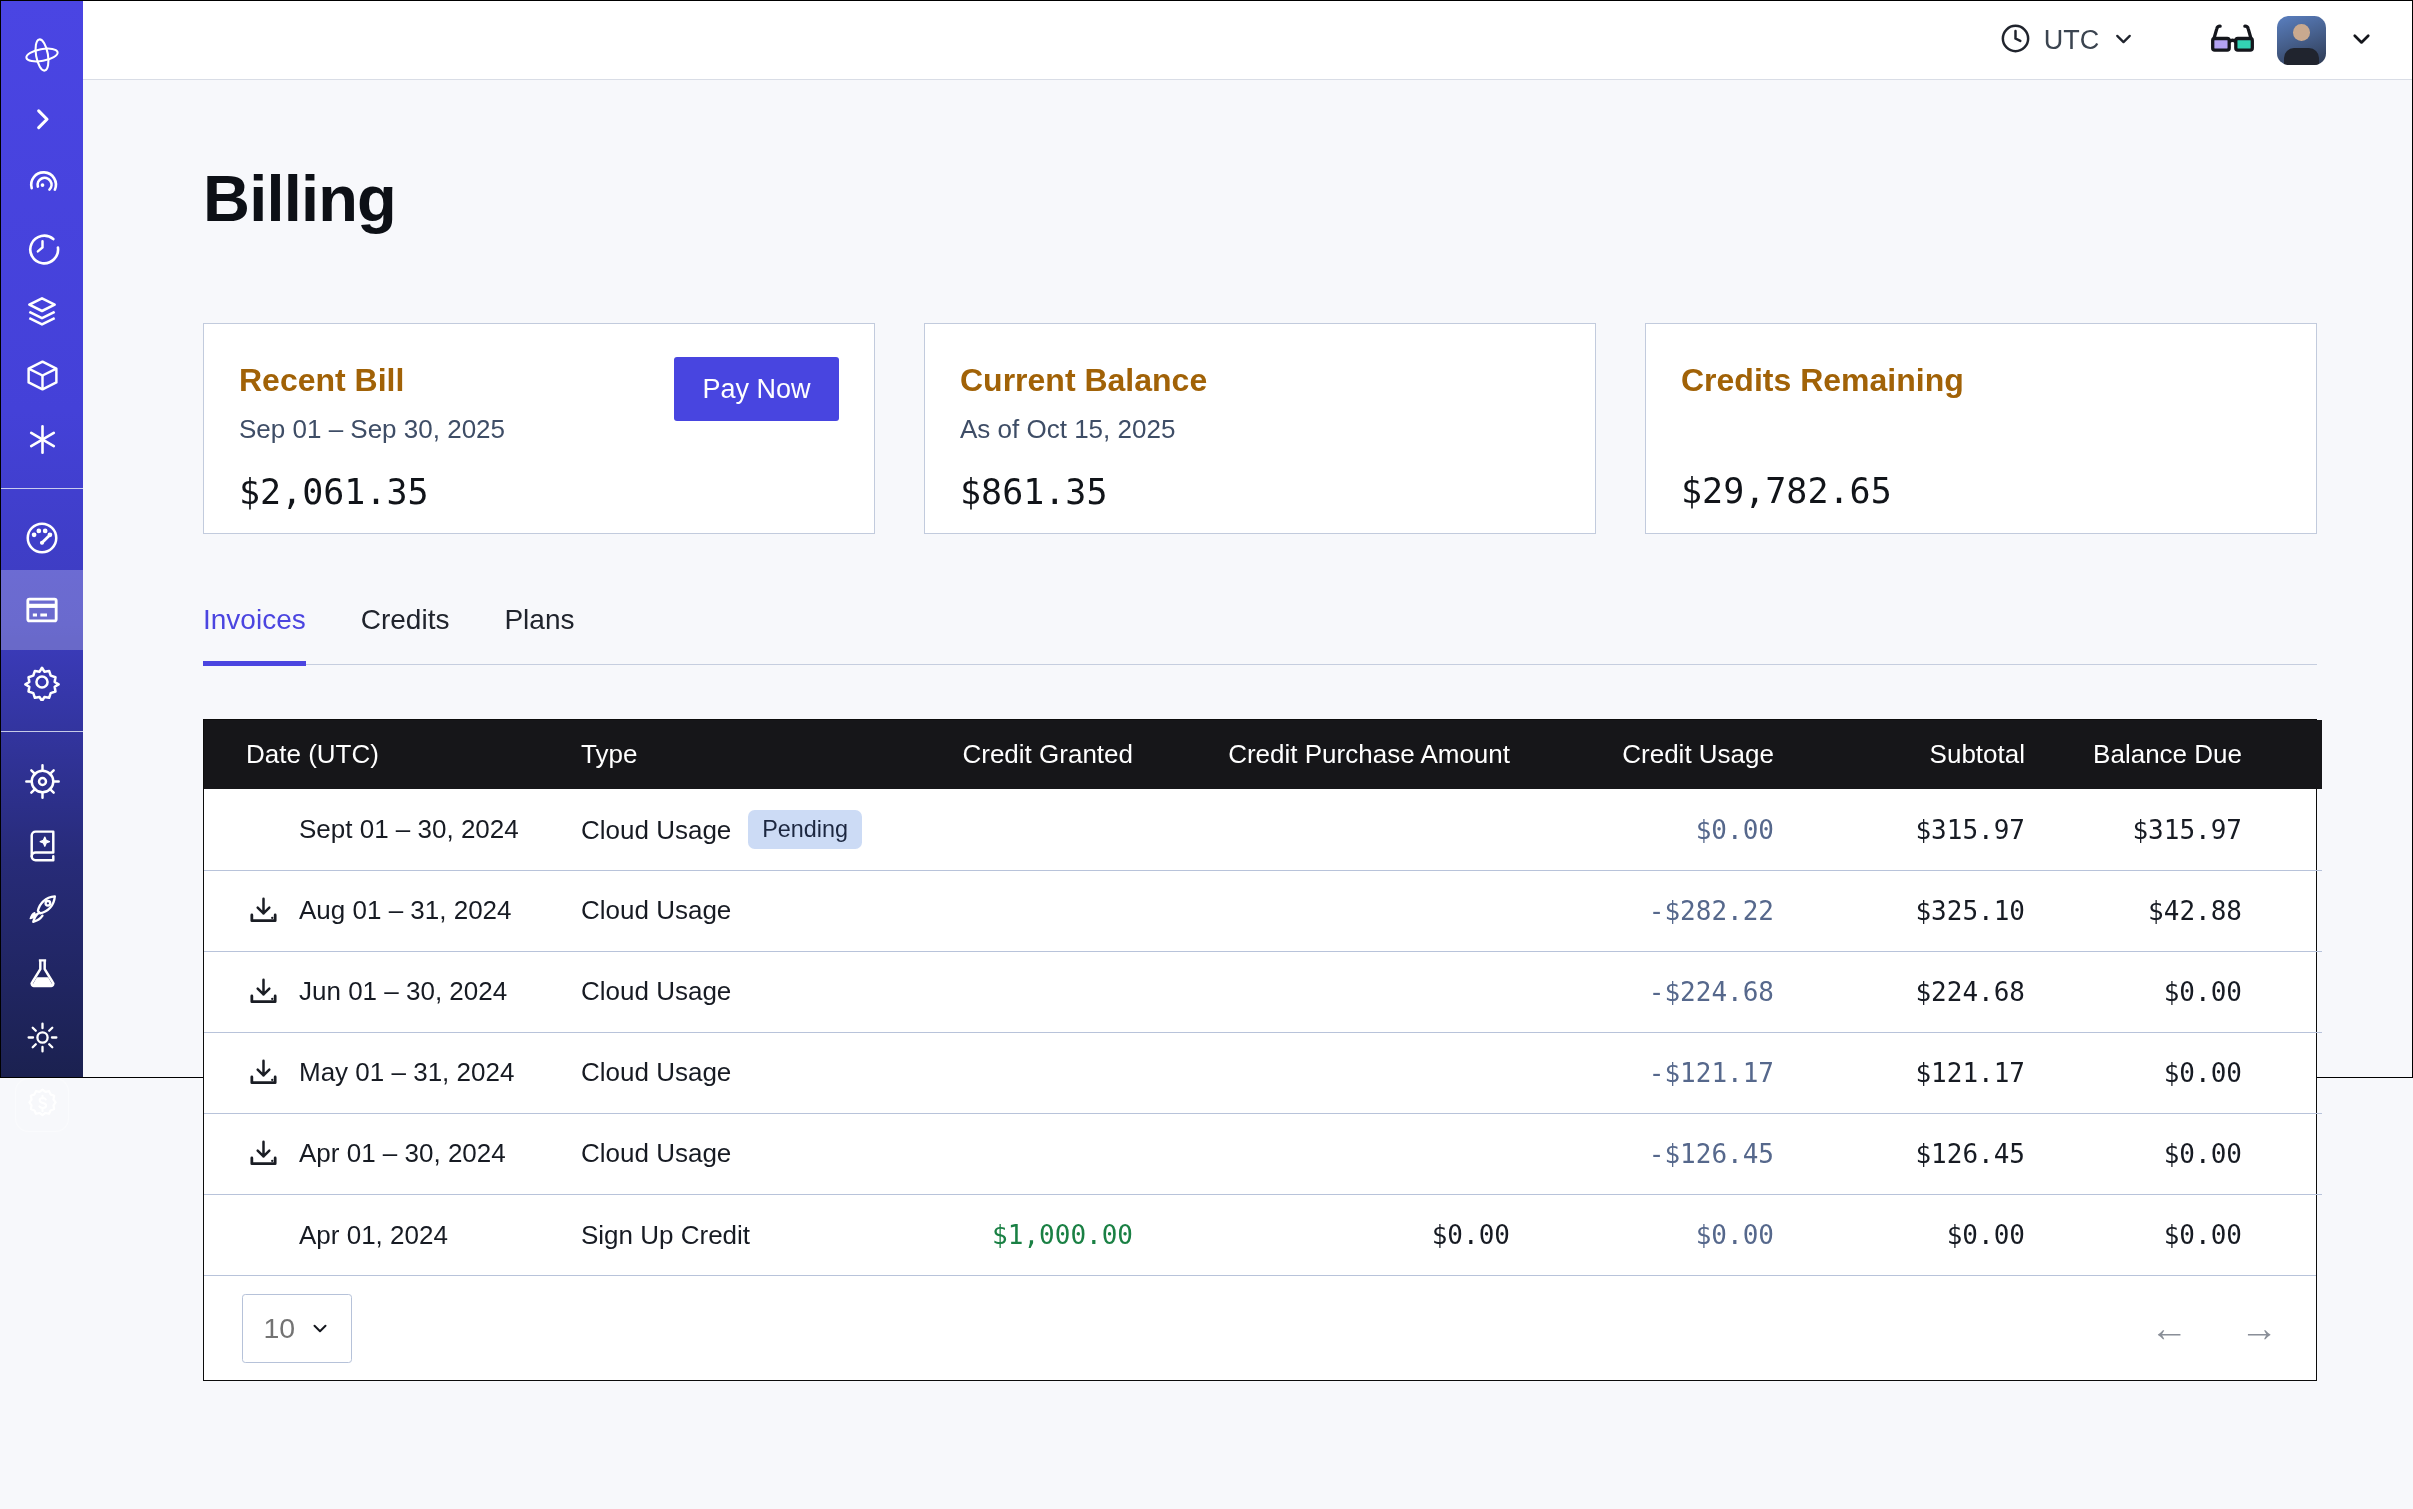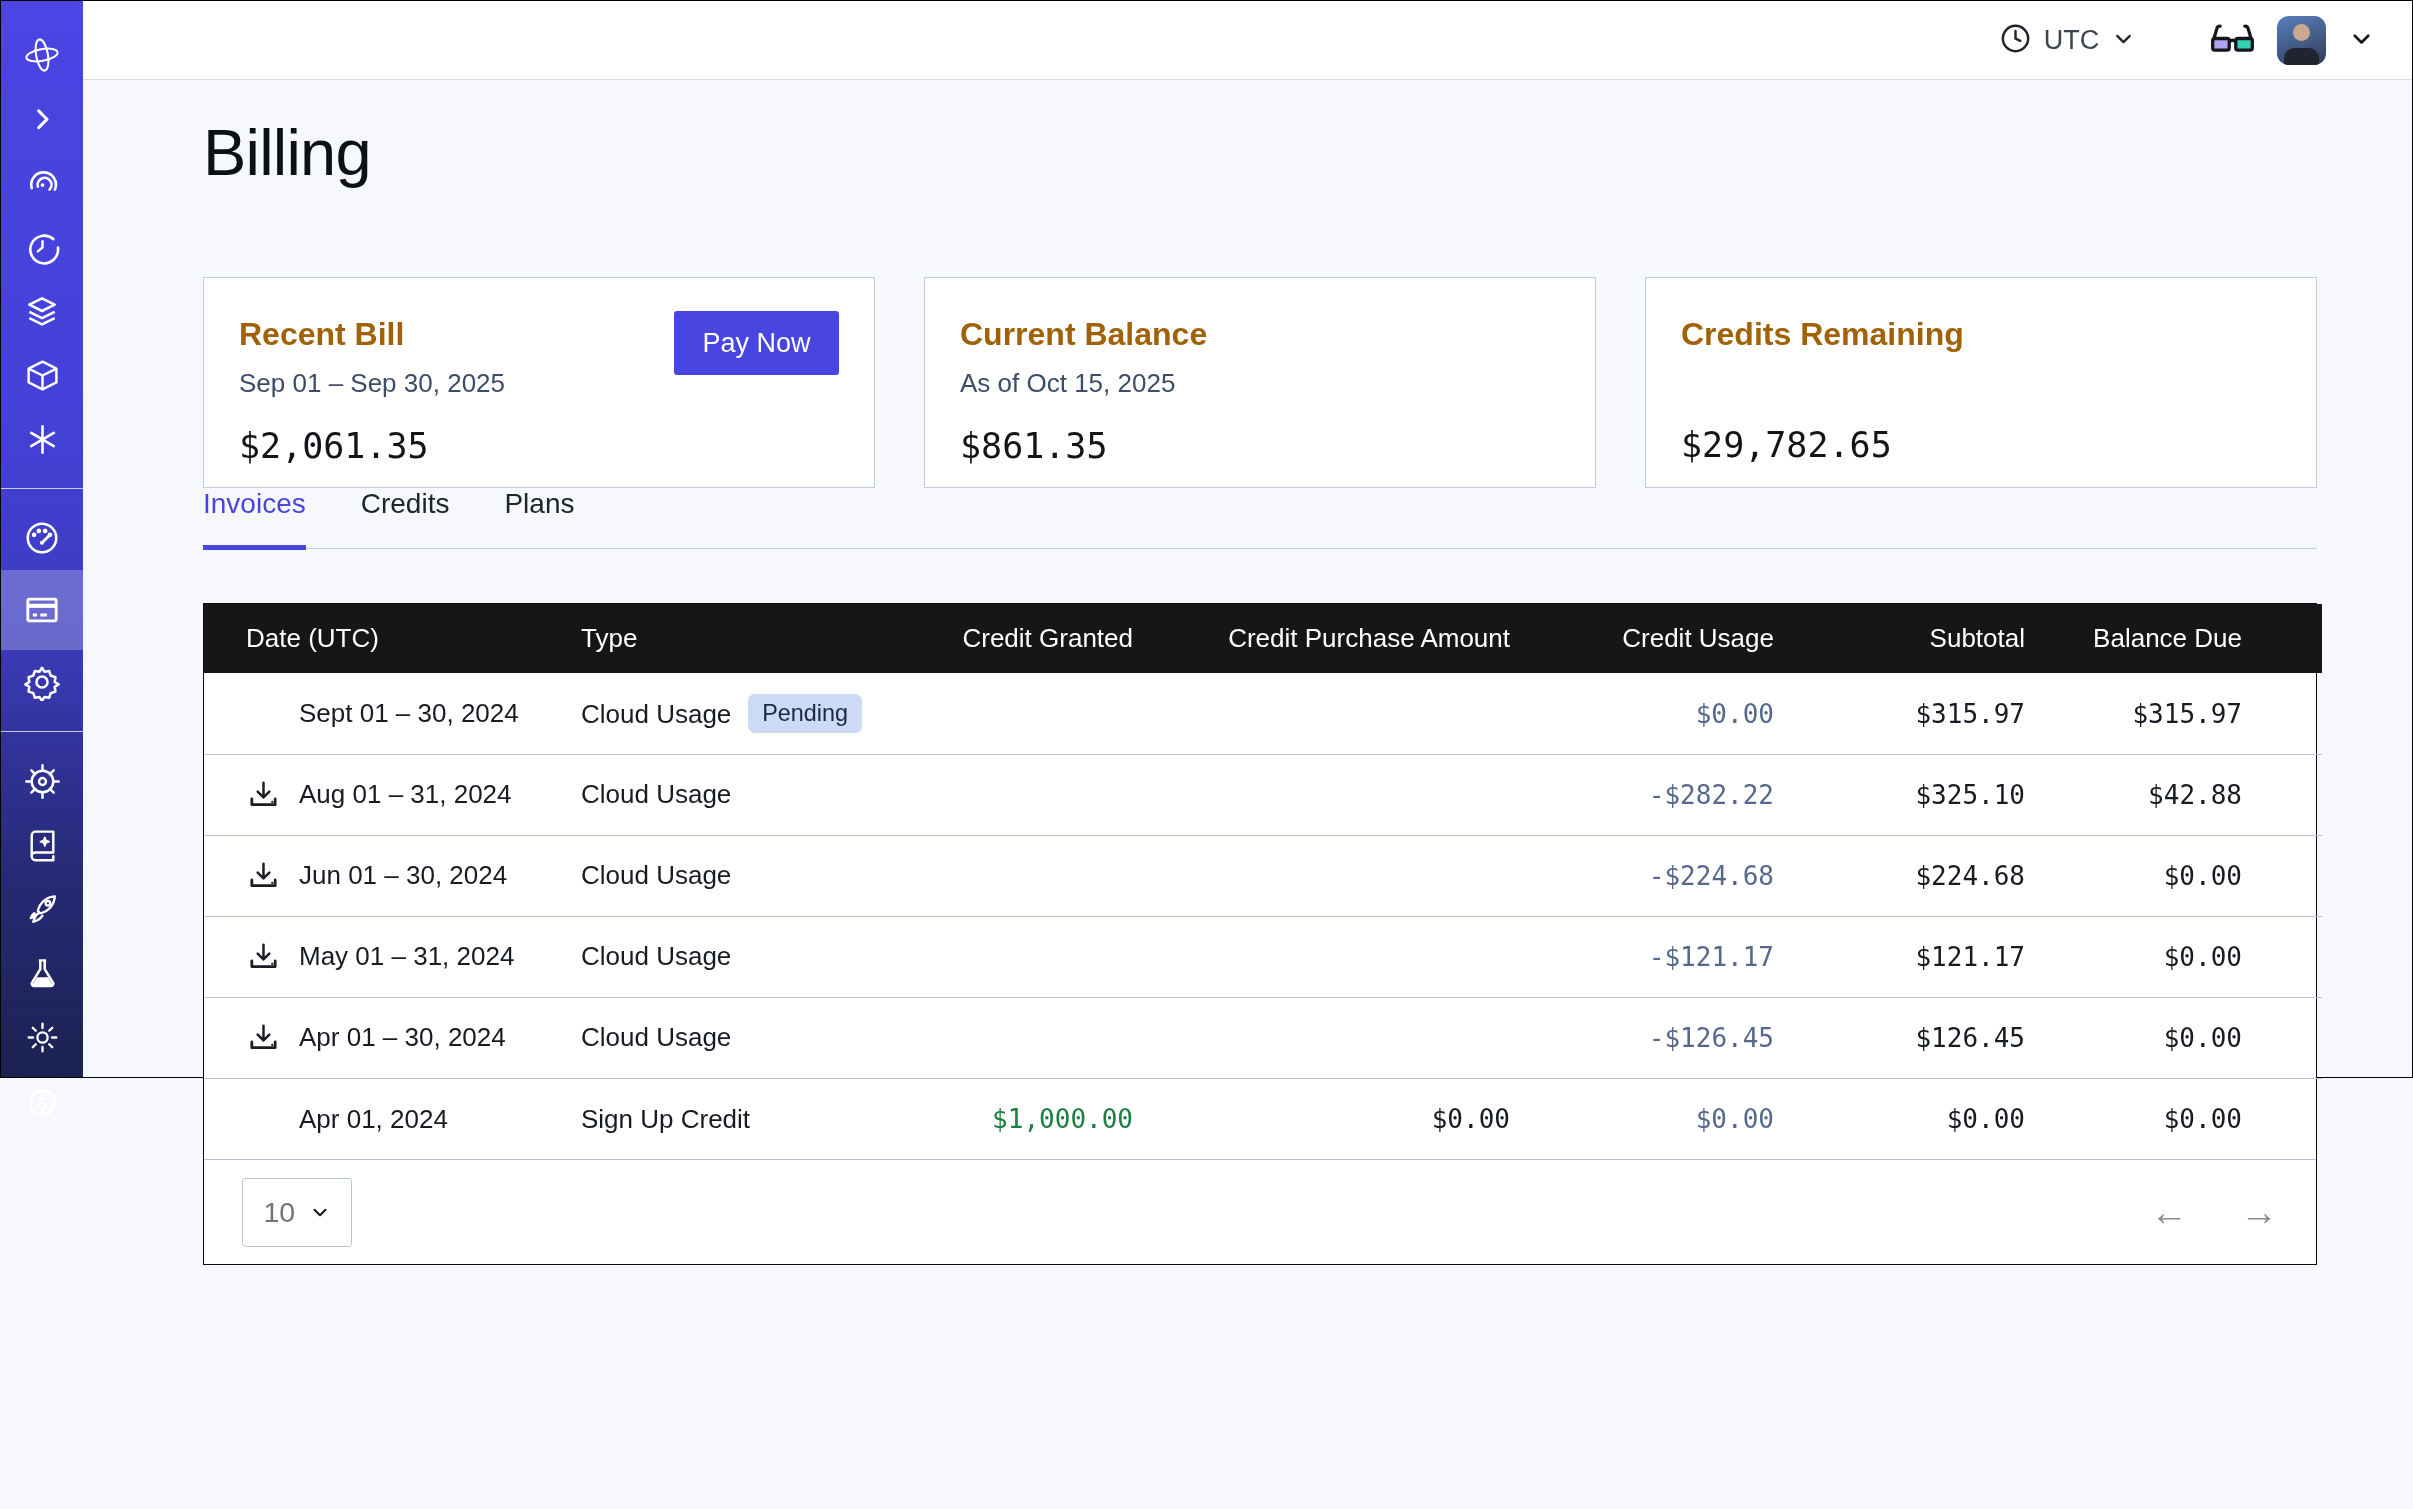--- a/index.html
+++ b/index.html
@@ -67,22 +67,22 @@
     width: 16.7px; height: 16.7px; border-radius: 50%; background: #c9a98f;
   }
   .avatar::after { 
     content: ""; position: absolute; bottom: -5px; left: 6.7px;
     width: 35px; height: 22px; border-radius: 10px 10px 0 0; background: #20242e;
   }
 
   .content { padding: 0 95px 0 120px; }
 
   .page-title {
-    margin-top: 35px;
-    font-size: 65px; font-weight: 400; letter-spacing: -0.8px; color: #0d1016;
+    margin-top: 81px;
+    font-size: 65px; font-weight: 700; letter-spacing: -0.8px; color: #0d1016;
   }
 
   
   .cards {
     margin-top: 87px;
     display: grid; grid-template-columns: 1fr 1fr 1fr; gap: 49px;
   }
   .card {
     background: #ffffff; border: 1.7px solid #c2cbdd;
     height: 211px; padding: 38px 35px; position: relative;
@@ -94,21 +94,21 @@
     font-size: 35px; color: #111419; margin-top: 27px;
   }
   .pay-btn {
     position: absolute; top: 33px; right: 35px;
     background: #4845e0; color: #ffffff;
     font-size: 27px; font-family: "Liberation Sans", sans-serif;
     border: none; padding: 16.7px 28.5px; cursor: pointer; border-radius: 3px;
   }
 
   
-  .tabs { display: flex; gap: 55px; border-bottom: 1.7px solid #c6cedf; align-items: center; }
+  .tabs { margin-top: 70px; display: flex; gap: 55px; border-bottom: 1.7px solid #c6cedf; align-items: center; }
   .tab {
     font-size: 28px; color: #20242d; padding-bottom: 25px; cursor: pointer;
     border-bottom: 5px solid transparent; margin-bottom: -1.7px;
   }
   .tab.active { color: #4b45e0; border-bottom-color: #4b45e0; }
 
   
   .table-wrap {
     margin-top: 54px; background: #ffffff;
     border: 1.7px solid #0c0c0c;

